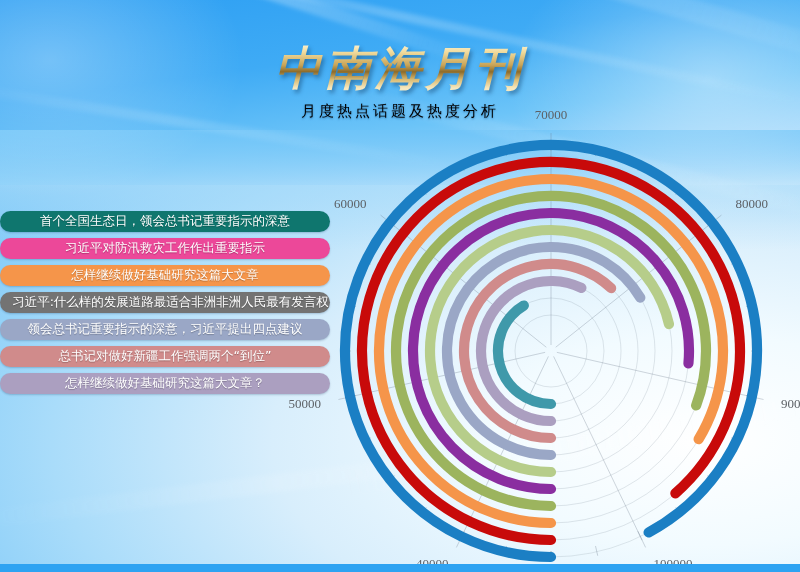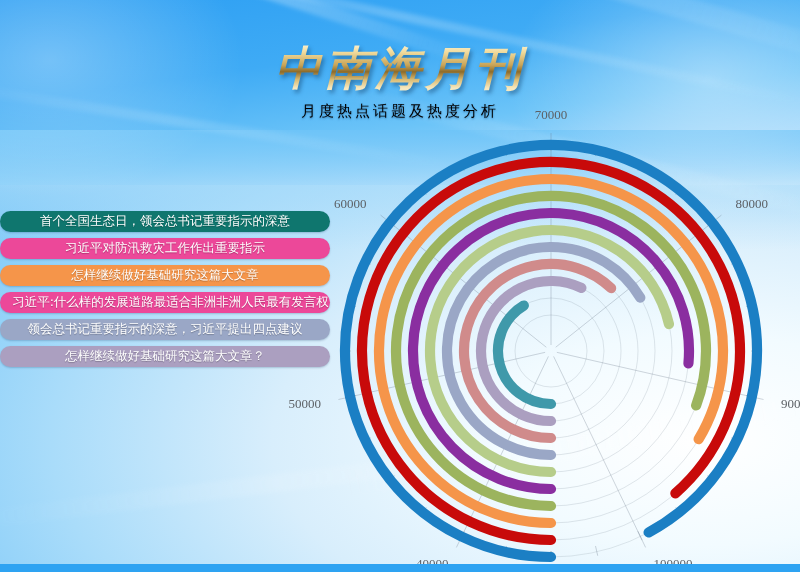--- a/index.html
+++ b/index.html
@@ -100,25 +100,28 @@
   <div id="legend">
       <div class="legend-item" style="background: #0f766e;">
         <span>首个全国生态日，领会总书记重要指示的深意</span>
       </div>
       <div class="legend-item" style="background: #ec4899;">
         <span>习近平对防汛救灾工作作出重要指示</span>
       </div>
       <div class="legend-item" style="background: rgb(245, 149, 74);">
         <span>怎样继续做好基础研究这篇大文章</span>
       </div>
-      <div class="legend-item" style="background: #ec4899; padding-left: 11px;">
+      <div class="legend-item" style="background: #737373; padding-left: 11px;">
         <span>习近平:什么样的发展道路最适合非洲非洲人民最有发言权</span>
       </div>
       <div class="legend-item" style="background: rgb(154, 167, 198);">
         <span>领会总书记重要指示的深意，习近平提出四点建议</span>
+      </div>
+      <div class="legend-item" style="background: rgb(208, 139, 139);">
+        <span>总书记对做好新疆工作强调两个“到位”</span>
       </div>
       <div class="legend-item" style="background: rgb(171, 159, 192);">
         <span>怎样继续做好基础研究这篇大文章？</span>
       </div>
     </div>
 
   <div id="chart-wrap">
     <svg id="polar-svg" width="514" height="492" viewBox="0 0 514 492">
       <g id="grid-layer">
           <circle cx="265" cy="271" r="36" fill="none" stroke="rgba(110,125,140,.32)" stroke-width="0.6"></circle>

